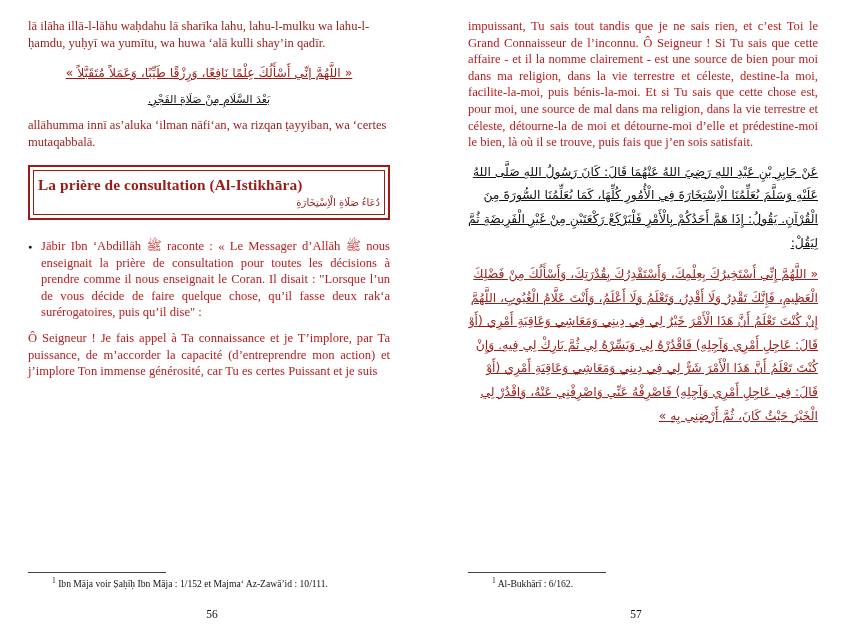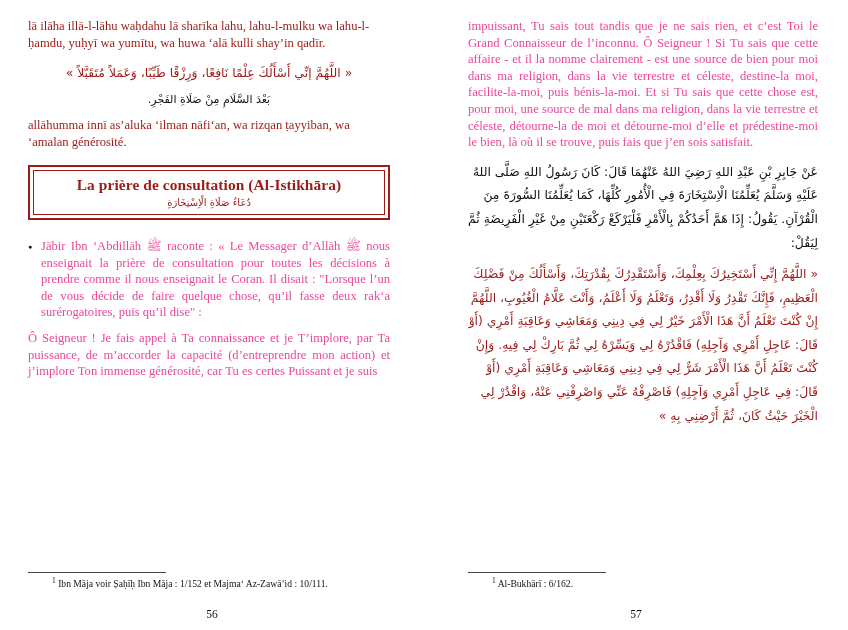--- a/index.html
+++ b/index.html
@@ -33,31 +33,32 @@
     width: 424px;
     padding: 18px 30px 0 44px;
   }
 
   
   .fr {
     font-family: "Liberation Serif", serif;
     font-size: 12.6px;
     line-height: 1.32;
     text-align: justify;
-    color: #ec4899;
+    color: #b91c1c;
     margin: 0 0 9px 0;
   }
   .ar {
     direction: rtl;
     text-align: right;
     font-family: "DejaVu Sans", sans-serif;
     font-size: 12.4px;
     line-height: 1.75;
     color: #9b1b17;
     margin: 0 0 8px 0;
+    text-decoration: underline;
   }
   .ar-black {
     color: #111111;
   }
   .ar-center {
     text-align: center;
   }
   .translit {
     color: #9b1b17;
     font-family: "Liberation Serif", serif;
@@ -87,21 +88,20 @@
 
   
   .title-box {
     border: 2px solid #9b1b17;
     padding: 3px;
     margin: 14px 0 18px 0;
   }
   .title-box-inner {
     border: 1px solid #9b1b17;
     padding: 5px 4px 6px 4px;
-    text-align: center;
   }
   .title-fr {
     font-family: "Liberation Serif", serif;
     font-weight: bold;
     font-size: 15.4px;
     color: #9b1b17;
     letter-spacing: 0.1px;
     margin-bottom: 3px;
   }
   .title-ar {
@@ -158,21 +158,21 @@
 
   <div class="page page-left">
 
     <p class="fr translit">lā ilāha illā-l-lāhu waḥdahu lā sharīka lahu, lahu-l-mulku wa lahu-l-ḥamdu, yuḥyī wa yumītu, wa huwa ‘alā kulli shay’in qadīr.</p>
 
 
     <p class="ar ar-center tight">« اللَّهُمَّ إنِّي أَسْأَلُكَ عِلْمًا نَافِعًا، وَرِزْقًا طَيِّبًا، وَعَمَلاً مُتَقَبَّلاً »</p>
 
     <p class="ar ar-center ar-black ar-small">بَعْدَ السَّلَامِ مِنْ صَلَاةِ الفَجْرِ.</p>
 
-    <p class="translit">allāhumma innī as’aluka ‘ilman nāfi‘an, wa rizqan ṭayyiban, wa ‘amalan générosité.</p>
+    <p class="translit">allāhumma innī as’aluka ‘ilman nāfi‘an, wa rizqan ṭayyiban, wa ‘certes mutaqabbalā.</p>
 
     <div class="title-box">
       <div class="title-box-inner">
         <div class="title-fr">La prière de consultation (Al-Istikhāra)</div>
         <div class="title-ar">دُعَاءُ صَلَاةِ الْاِسْتِخَارَةِ</div>
       </div>
     </div>
 
     <div class="fr bullet-par">
       <span>Jābir Ibn ‘Abdillāh ﷺ raconte : « Le Messager d’Allāh ﷺ nous enseignait la prière de consultation pour toutes les décisions à prendre comme il nous enseignait le Coran. Il disait : "Lorsque l’un de vous décide de faire quelque chose, qu’il fasse deux rak‘a surérogatoires, puis qu’il dise" :</span>

